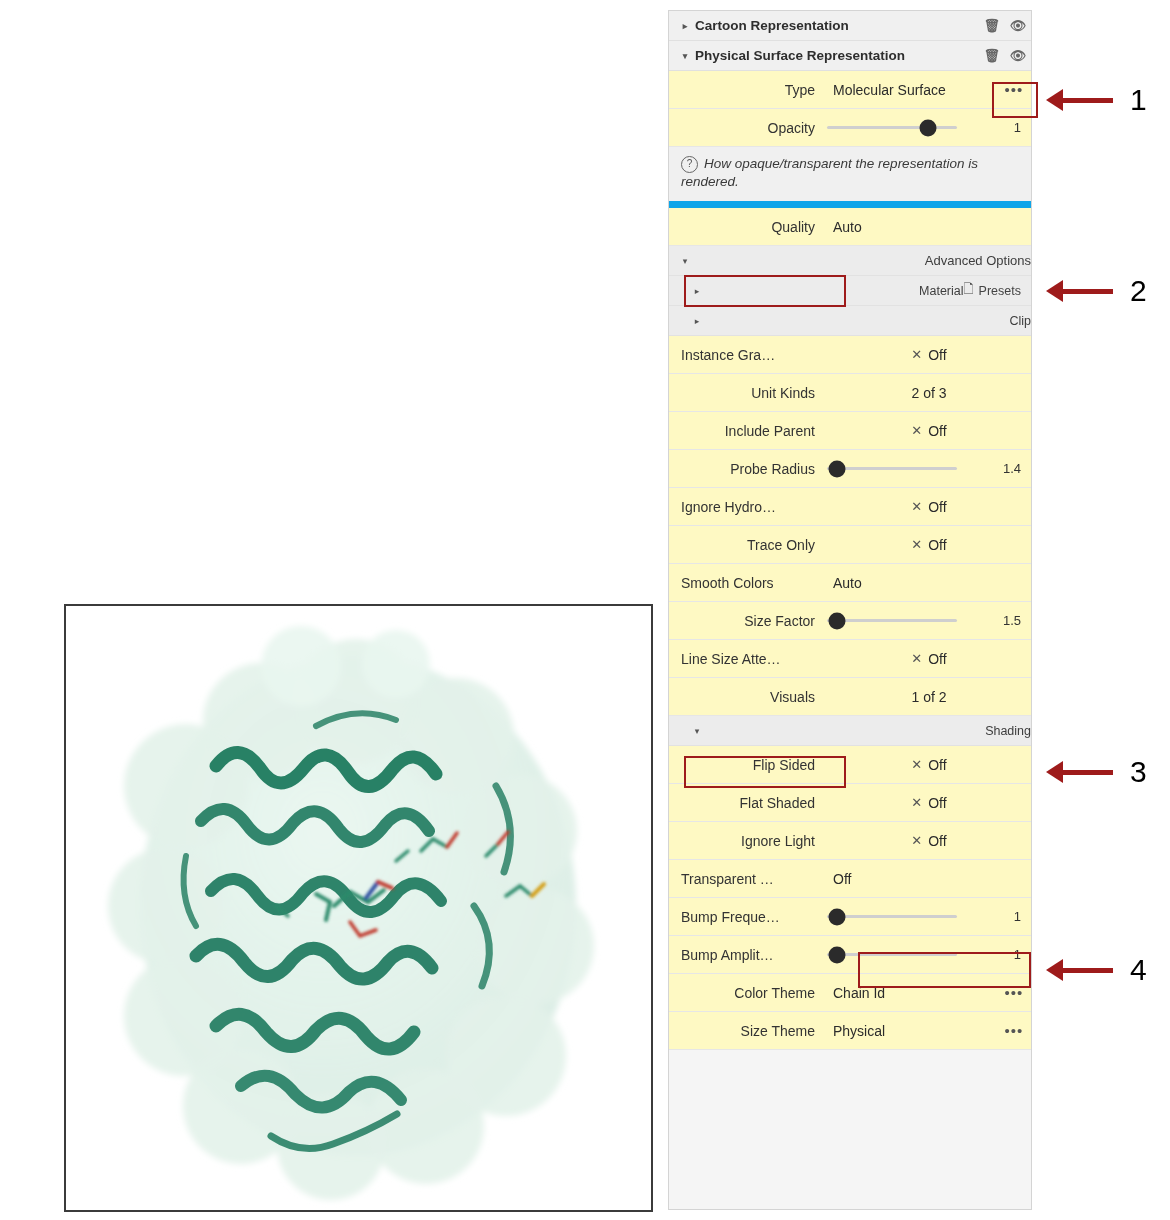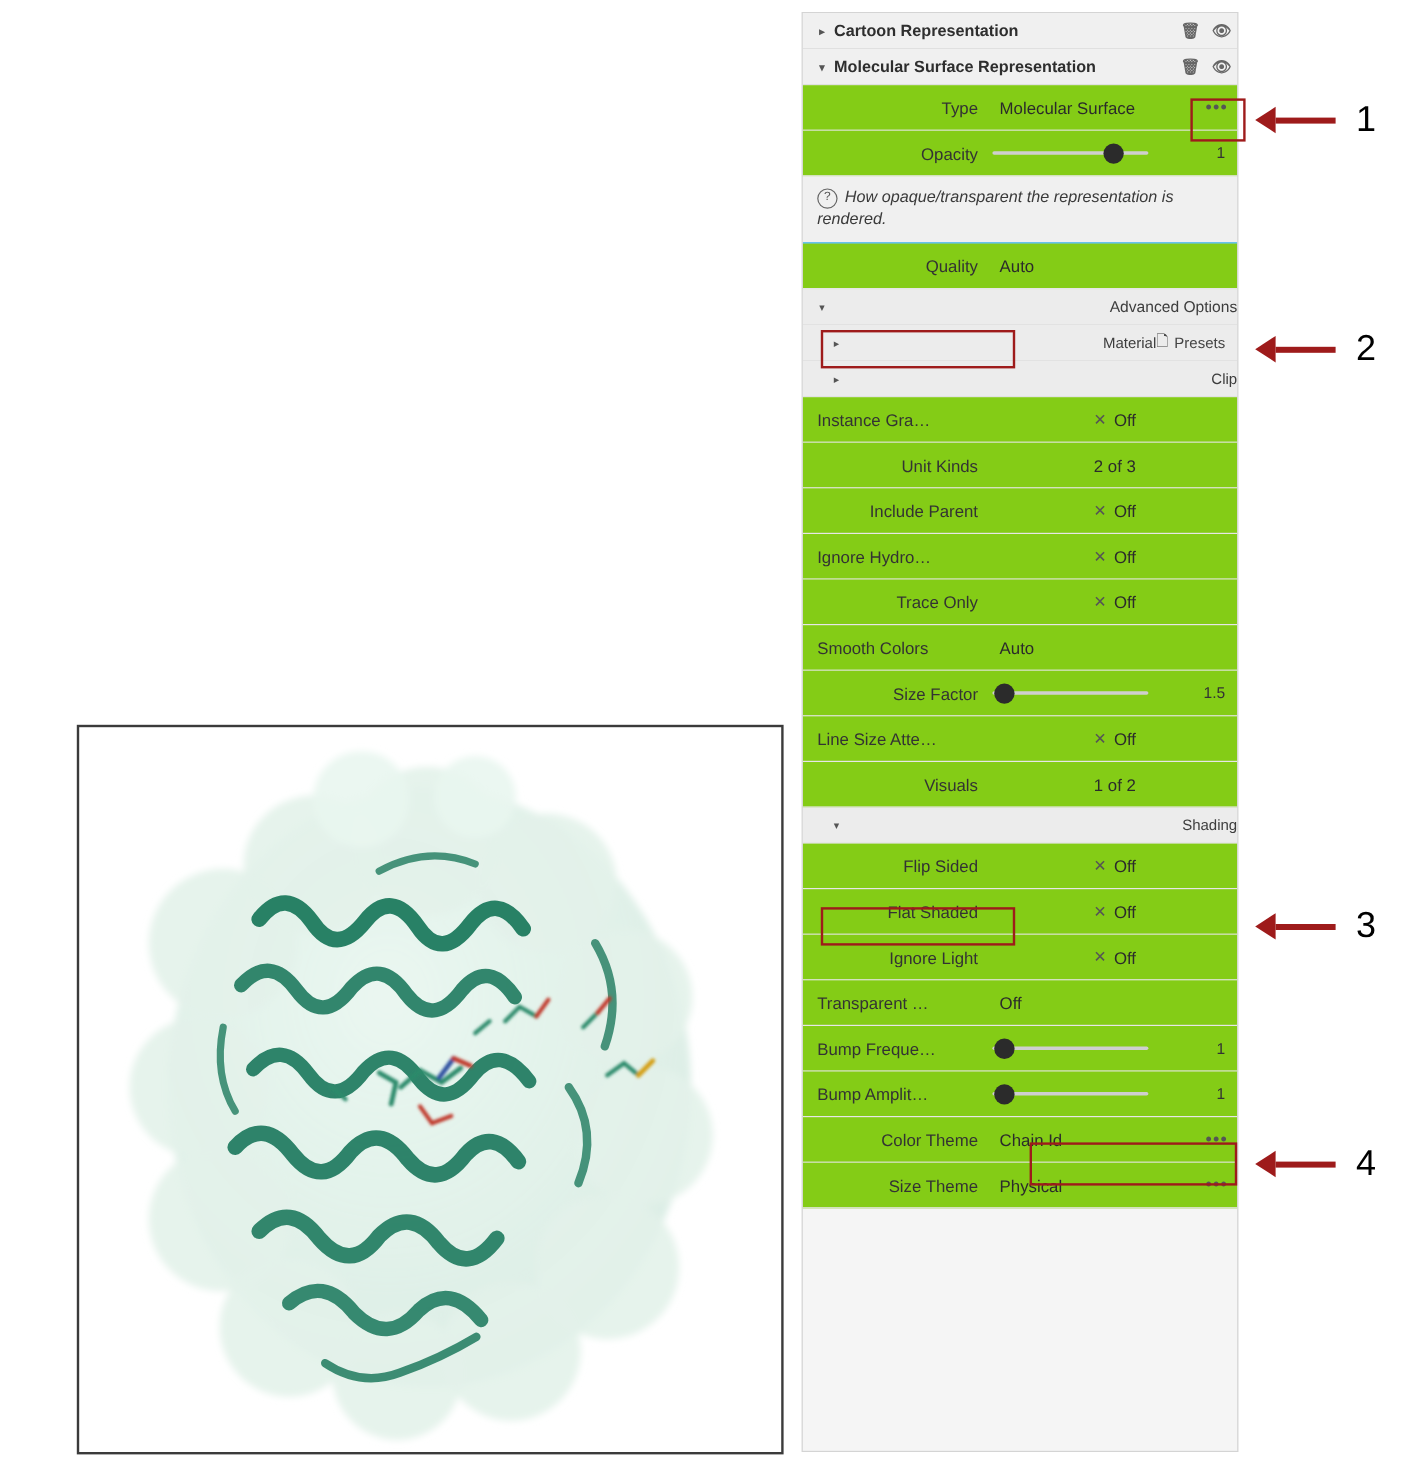--- a/index.html
+++ b/index.html
@@ -48,21 +48,21 @@
     font-size: 14px;
     color: #333333;
   }
 
   .row {
     display: flex;
     align-items: center;
     height: 38px;
     box-sizing: border-box;
     border-bottom: 1px solid #e6e6e6;
-    background: #84cc16;
+    background: #fef9c3;
   }
 
   
   .grp-header {
     display: flex;
     align-items: center;
     height: 30px;
     box-sizing: border-box;
     background: #f0f0f0;
     border-bottom: 1px solid #e0e0e0;
@@ -183,21 +183,21 @@
     width: 40px;
     text-align: right;
     padding-right: 10px;
     font-size: 13px;
     color: #333;
   }
 
   
   .help {
     background: #f0f0f0;
-    border-bottom: 1px solid #0ea5e9;
+    border-bottom: 7px solid #0ea5e9;
     padding: 8px 12px 10px 12px;
     font-style: italic;
     font-size: 13.5px;
     color: #3a3a3a;
     line-height: 1.35;
   }
   .help .qm {
     display: inline-block;
     width: 15px;
     height: 15px;
@@ -317,21 +317,21 @@
 
   <div class="grp-header">
     <span class="caret">▸</span>
     <span class="ghlabel">Cartoon Representation</span>
     <span class="gicon">🗑</span>
     <span class="gicon">👁</span>
   </div>
 
   <div class="grp-header">
     <span class="caret">▾</span>
-    <span class="ghlabel">Molecular Surface Representation</span>
+    <span class="ghlabel">Physical Surface Representation</span>
     <span class="gicon">🗑</span>
     <span class="gicon">👁</span>
   </div>
 
   <div class="row">
     <span class="lbl">Type</span>
     <span class="val">Molecular Surface</span>
     <span class="dots">•••</span>
   </div>
 
@@ -387,20 +387,29 @@
   </div>
 
   <div class="row">
     <span class="lbl">Include Parent</span>
     <span class="val center">
       <span class="tick">✕</span>
       <span>Off</span>
     </span>
   </div>
 
+  <div class="row">
+    <span class="lbl">Probe Radius</span>
+    <span class="slider">
+      <span class="track">
+        <span class="knob" style="left:8%"></span>
+      </span>
+    </span>
+    <span class="snum">1.4</span>
+  </div>
 
   <div class="row">
     <span class="lbl left">Ignore Hydro…</span>
     <span class="val center">
       <span class="tick">✕</span>
       <span>Off</span>
     </span>
   </div>
 
   <div class="row">

